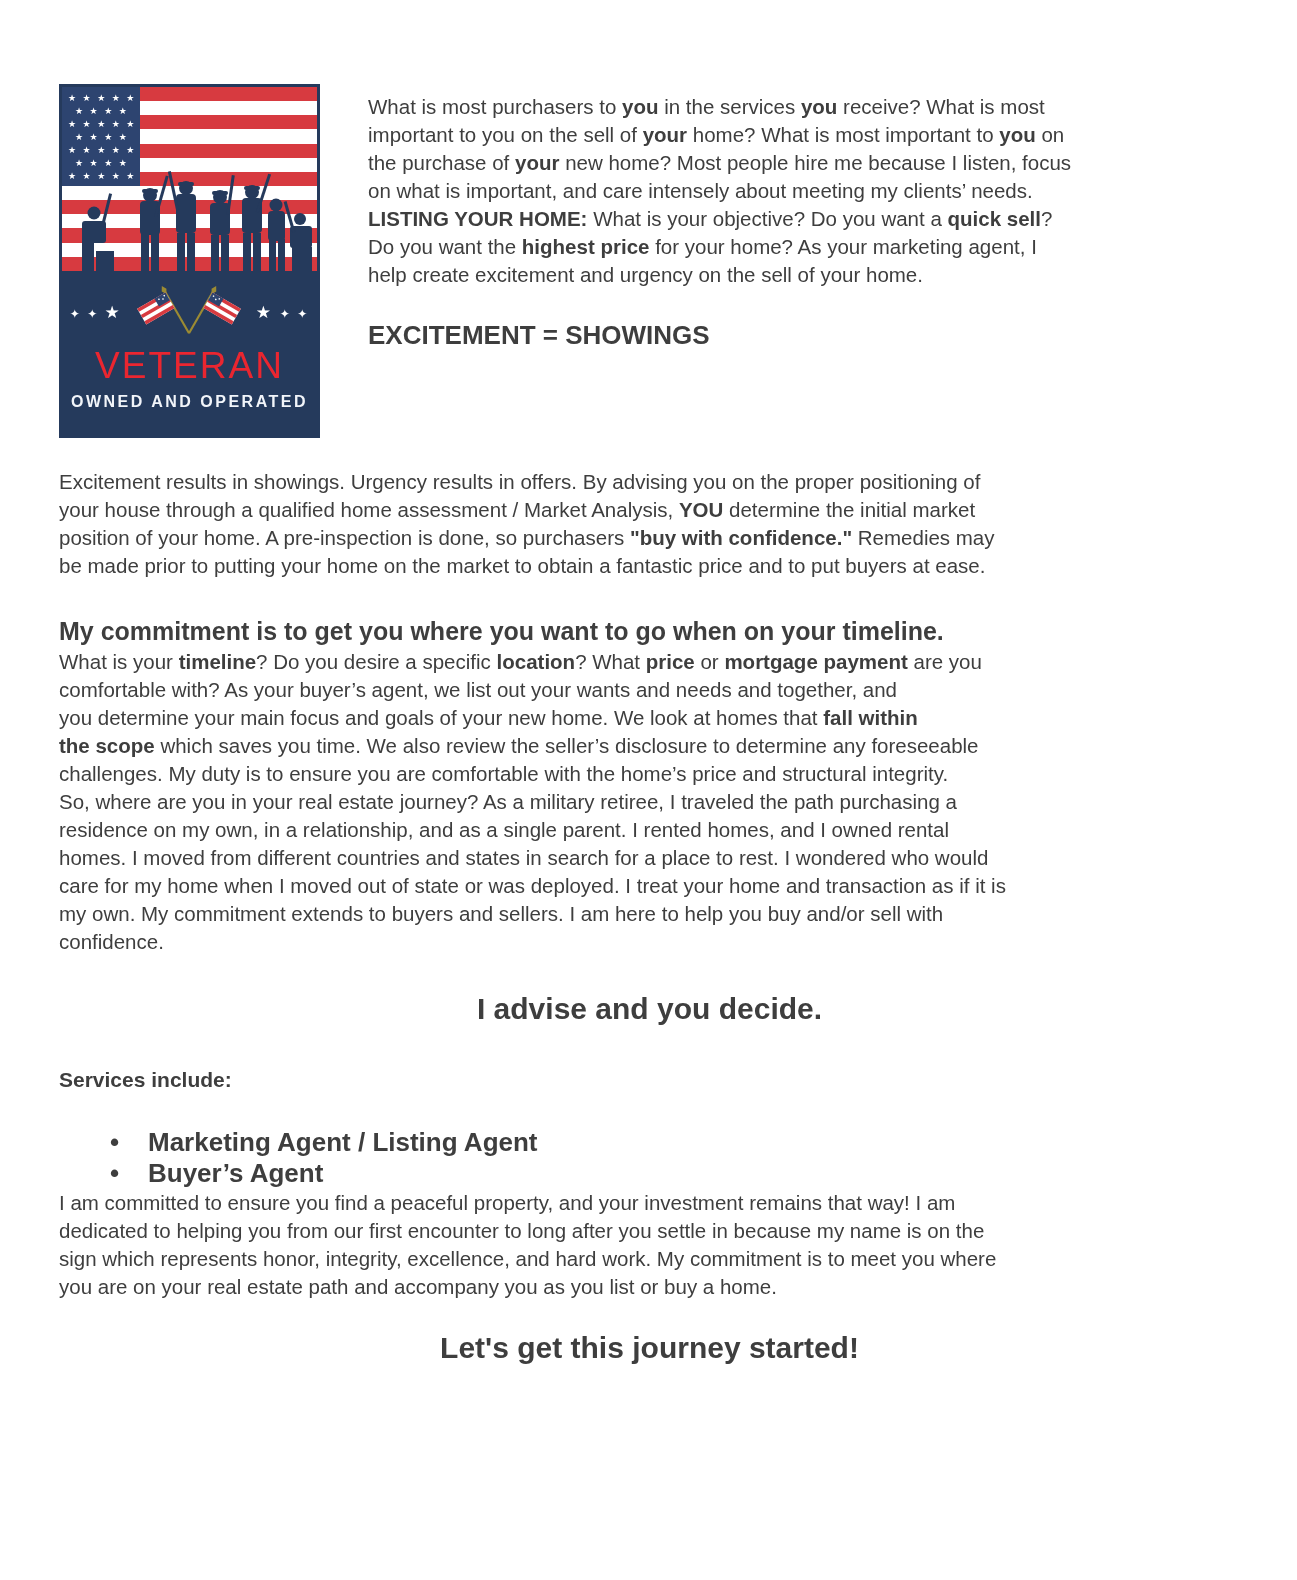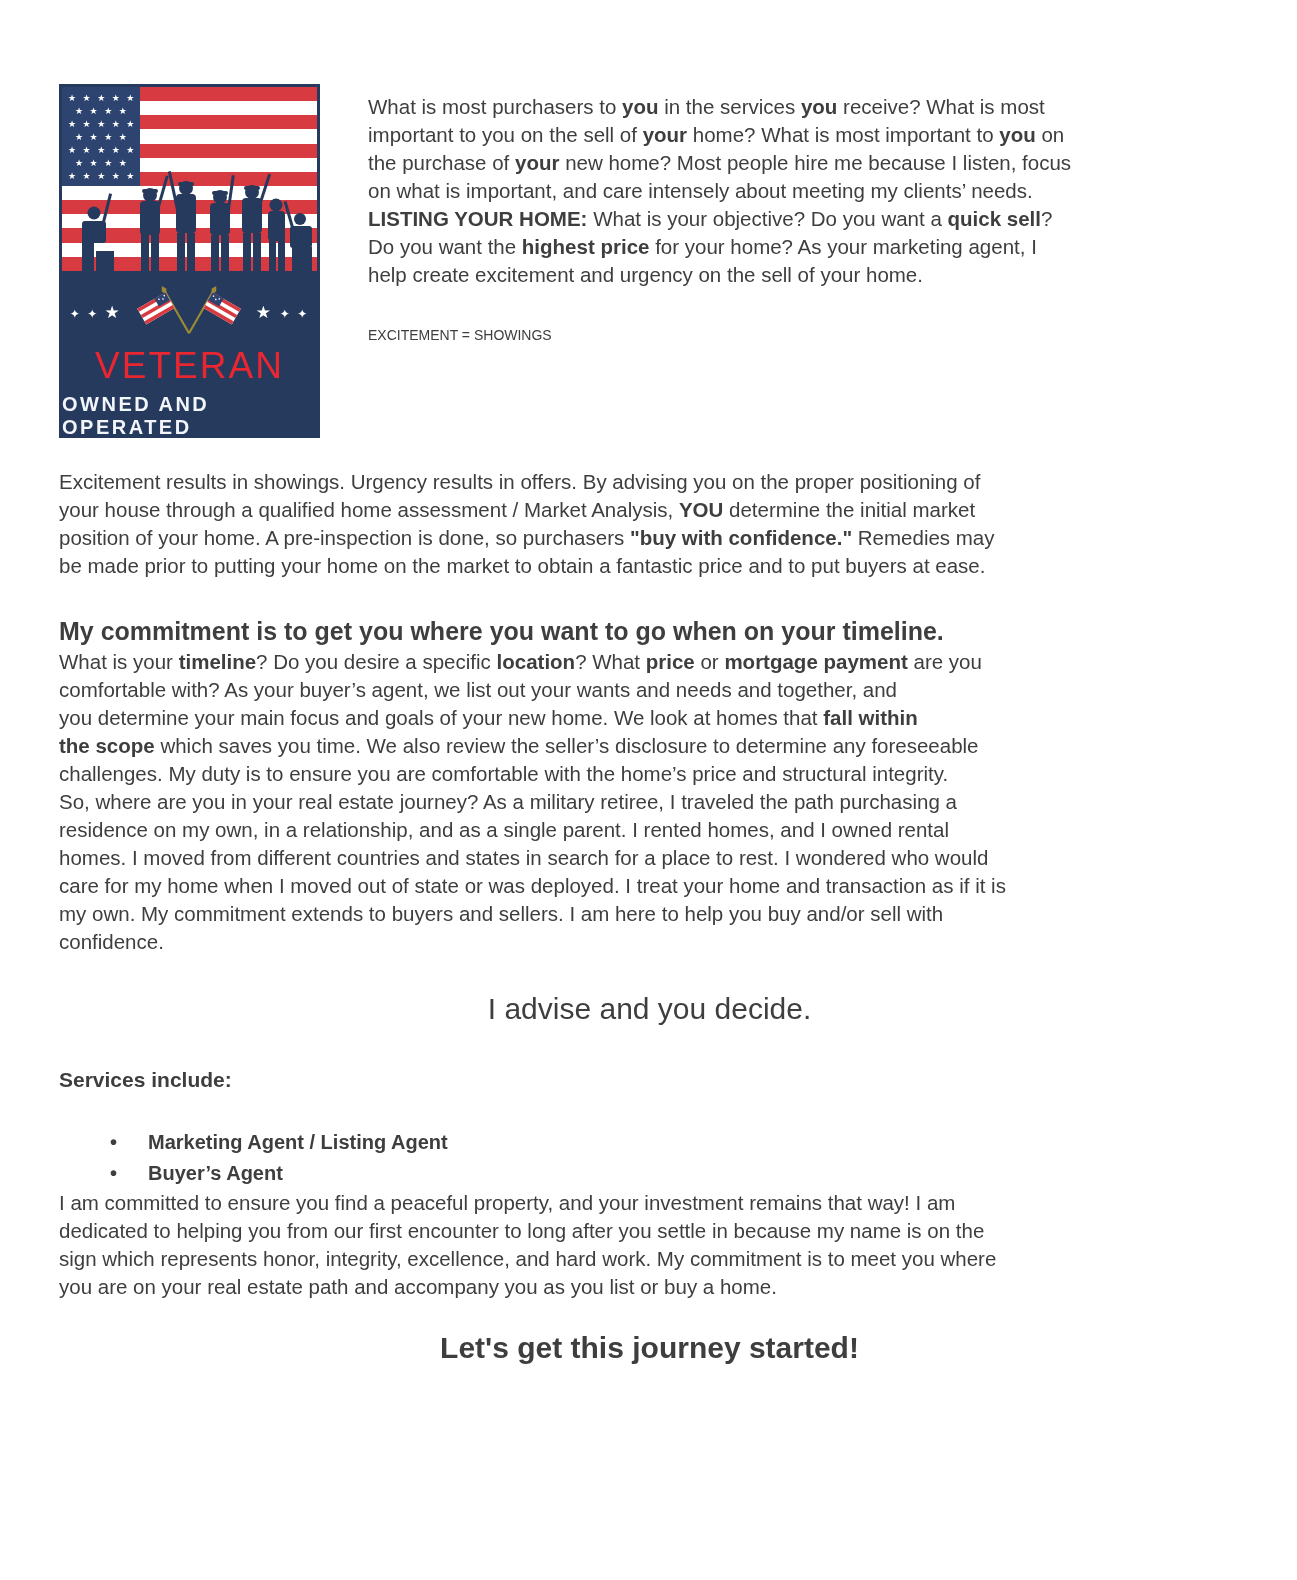--- a/index.html
+++ b/index.html
@@ -12,36 +12,36 @@
   .badge-flag{position:relative;width:255px;height:184px;background:repeating-linear-gradient(180deg,var(--flag-red,#d73a40) 0 14.15px,#fff 14.15px 28.3px);overflow:hidden;}
   .canton{position:absolute;left:0;top:0;width:78px;height:99px;background:var(--canton,#2d4470);color:#fff;padding-top:5px;box-sizing:border-box;}
   .star-row{font-size:9px;line-height:13px;letter-spacing:2px;padding-left:6px;white-space:nowrap;}
   .star-row.offset{padding-left:13px;}
   .soldiers{position:absolute;left:0;bottom:0;width:255px;height:102px;}
   .badge-lower{position:relative;width:255px;height:164px;background:var(--navy,#253a5c);display:flex;flex-direction:column;align-items:center;}
   .emblem-row{display:flex;align-items:flex-end;justify-content:center;gap:8px;margin-top:6px;height:58px;}
   .side-stars{color:#fff;font-size:12px;line-height:1;padding-bottom:14px;letter-spacing:2px;}
   .side-stars .big{font-size:17px;}
   .badge-title{margin-top:12px;font-size:37px;font-weight:400;letter-spacing:2px;color:var(--veteran-red,#ea2630);line-height:38px;}
-  .badge-subtitle{margin-top:8px;font-size:20px;font-weight:700;letter-spacing:2.5px;color:#f2f5fa;}
+  .badge-subtitle{margin-top:8px;font-size:16px;font-weight:700;letter-spacing:2.5px;color:#f2f5fa;}
 
   .header-text{width:852px;padding-top:9px;}
   .header-text p{margin:0 0 28px;}
 
   
   p.doc{font-size:20.5px;line-height:28px;white-space:pre-line;margin:0;}
-  .equations{font-weight:400;font-size:14px;line-height:28.5px;margin-top:32px;}
+  .equations{font-weight:700;font-size:26px;line-height:28.5px;margin-top:32px;}
   .p-excitement{margin-top:0;}
   .h-commitment{font-size:25px;line-height:34px;font-weight:700;text-align:left;margin:34px 0 0;}
   .p-timeline{margin-top:36px;}
   .p-journey{margin-top:32px;}
-  .h-advise{font-size:30px;line-height:38px;font-weight:400;text-align:center;margin:34px 0 0;}
+  .h-advise{font-size:30px;line-height:38px;font-weight:700;text-align:center;margin:34px 0 0;}
   .services-label{font-weight:700;font-size:21px;line-height:28px;margin-top:38px;}
   ul.services{list-style:none;margin:33px 0 0;padding:0;}
-  ul.services li{position:relative;padding-left:89px;font-weight:700;font-size:20px;line-height:31px;}
+  ul.services li{position:relative;padding-left:89px;font-weight:700;font-size:26px;line-height:31px;}
   ul.services li::before{content:"\2022";position:absolute;left:51px;top:0;}
   .p-committed{margin-top:30px;}
   .h-started{font-size:30px;line-height:38px;font-weight:700;text-align:center;margin:28px 0 0;}
   b{font-weight:700;}
 </style>
 </head>
 <body>
 
 <div class="page">
 

